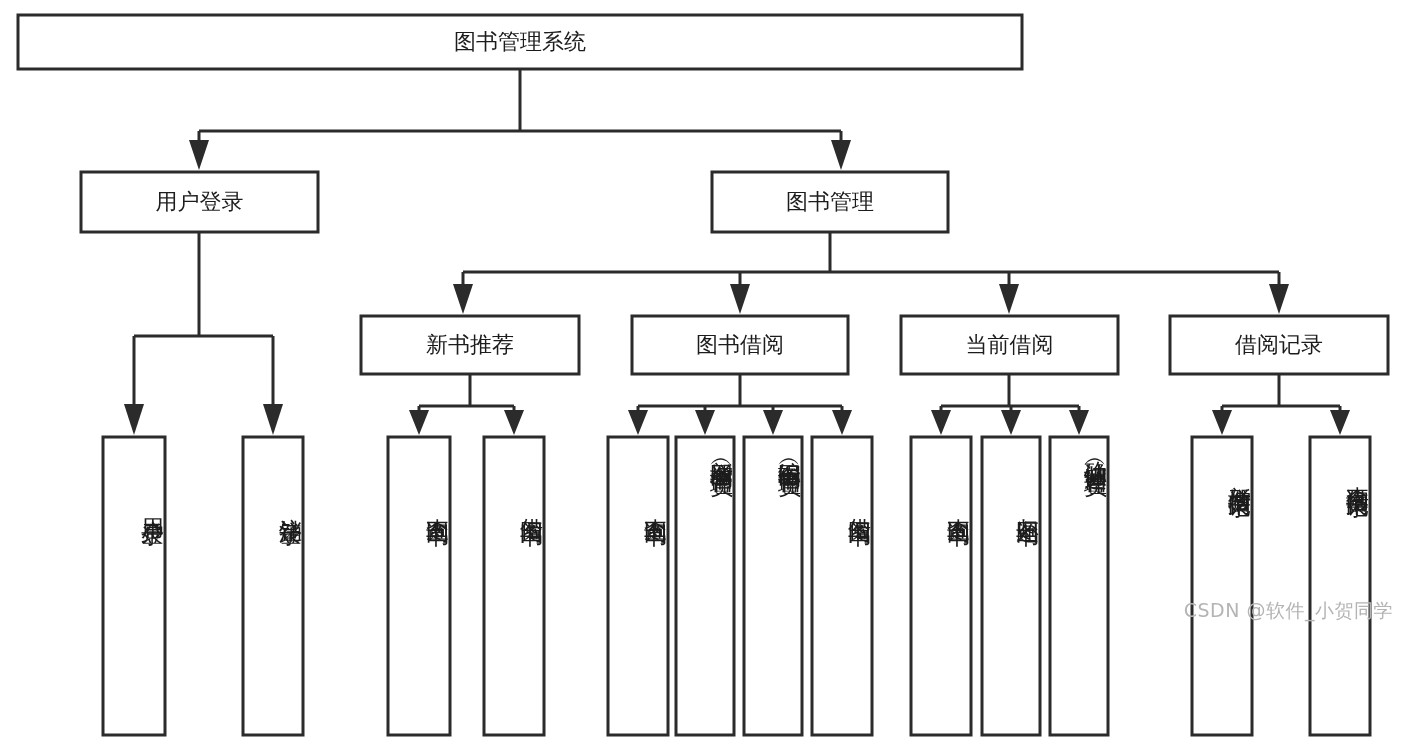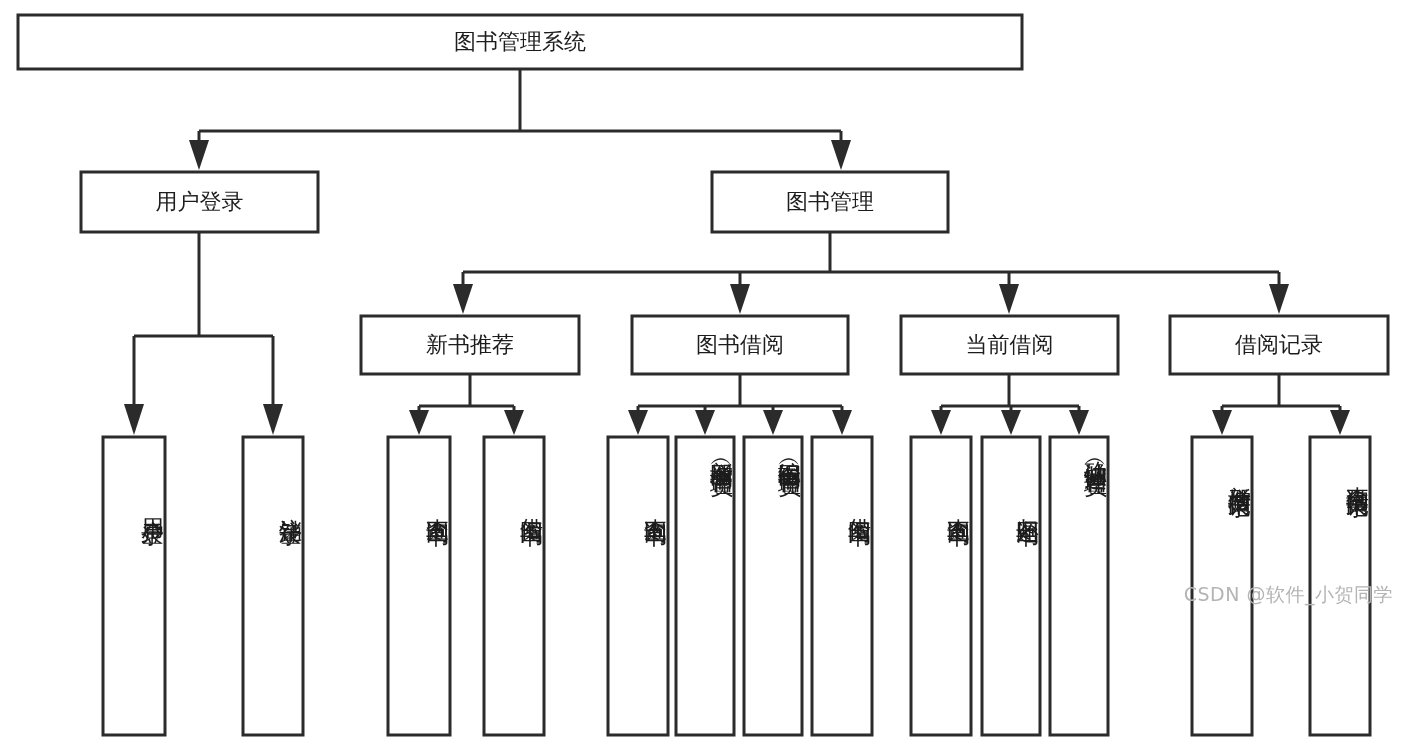--- a/index.html
+++ b/index.html
@@ -58,21 +58,21 @@
     line-height: 1.06;
     color: #1c1c1c;
     letter-spacing: 2px;
     text-align: center;
     white-space: nowrap;
     pointer-events: none;
   }
   .watermark {
     position: absolute;
     right: 12px;
-    bottom: 16px;
+    bottom: 0;
     font-family: "DejaVu Sans", "Liberation Sans", sans-serif;
     font-size: 19px;
     color: #b4b4b4;
     letter-spacing: 0.5px;
     white-space: nowrap;
   }
 </style>
 </head>
 <body>
 

